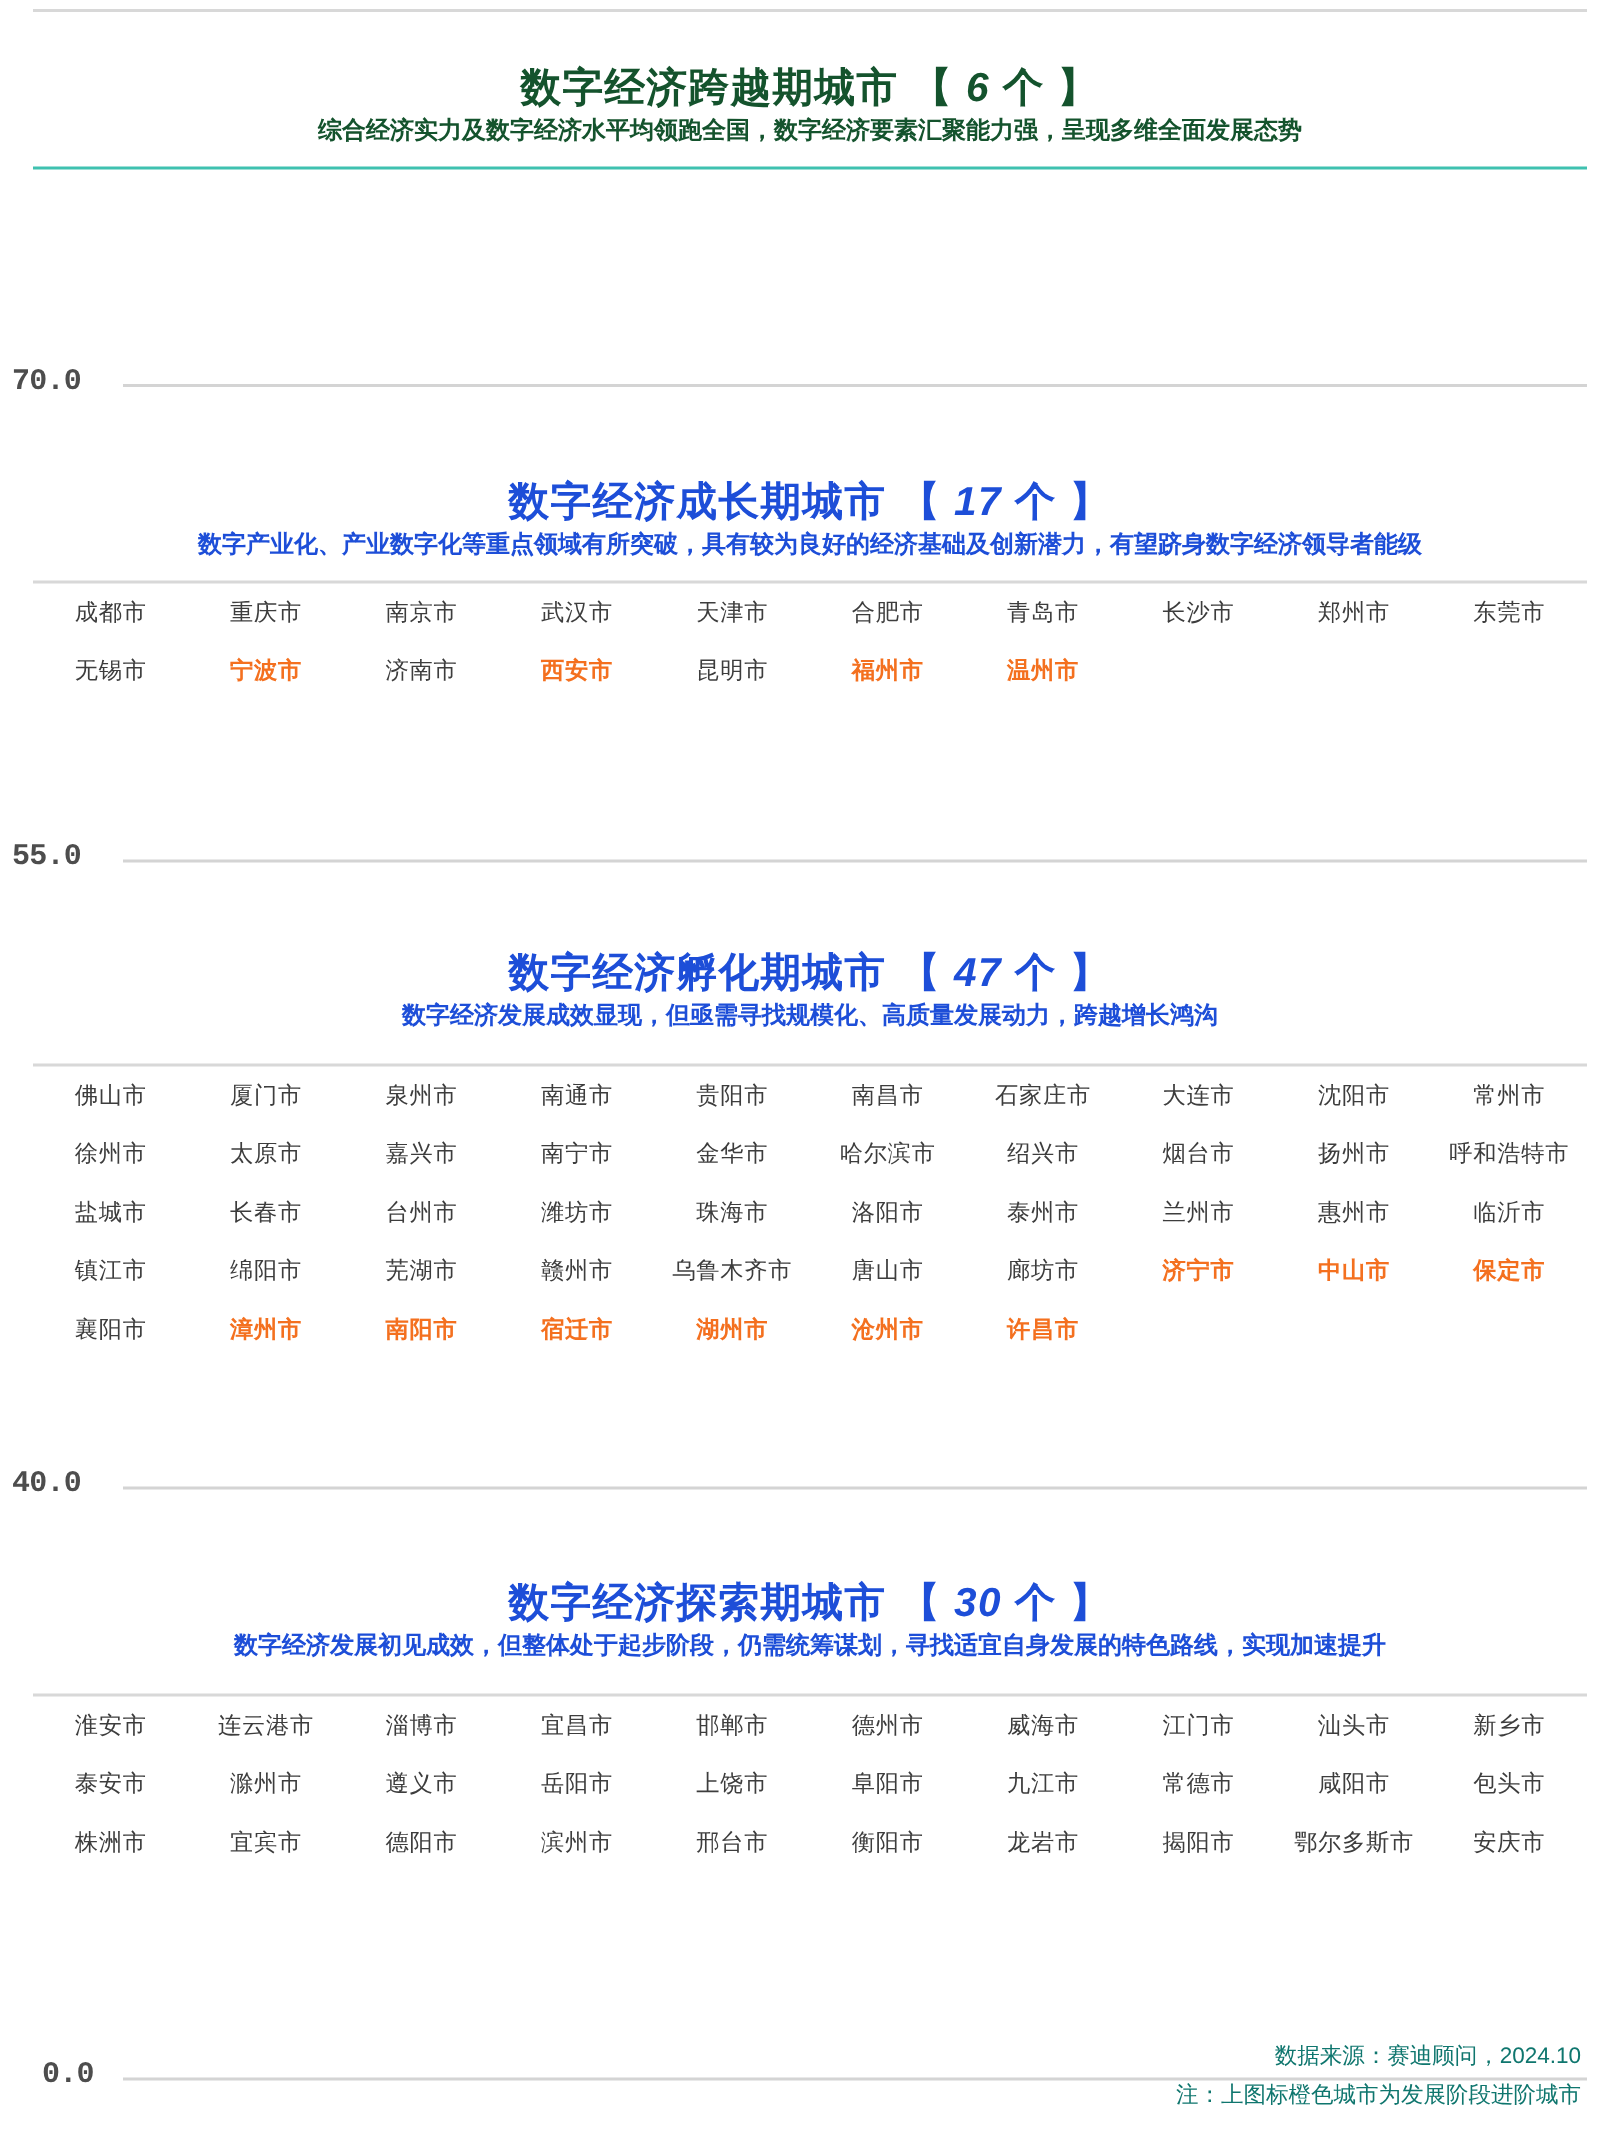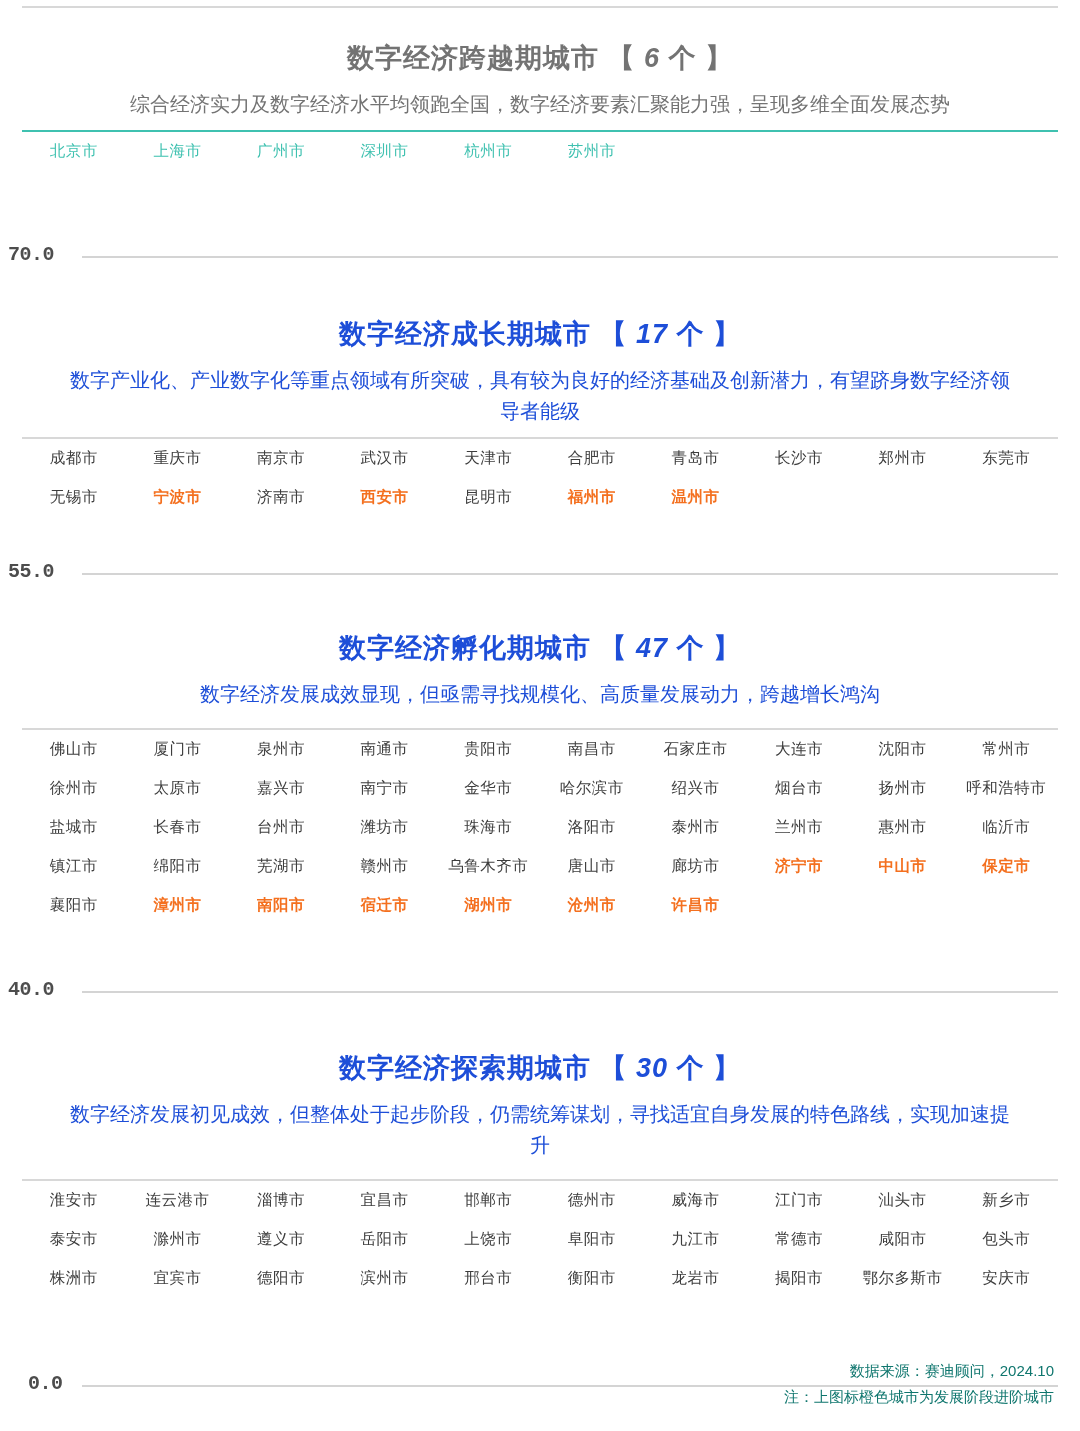--- a/index.html
+++ b/index.html
@@ -40,25 +40,26 @@
     font-size: 27px;
     font-weight: bold;
     letter-spacing: 1px;
     line-height: 1.25;
   }
   .tier-title .count {
     font-style: italic;
     font-weight: bold;
   }
   .tier-desc {
-    margin: 13px auto 0 auto;
+    margin: 0 auto 0 auto;
     width: 880px;
     text-align: center;
-    font-size: 20px;
+    font-size: 16px;
     line-height: 1.55;
+    font-weight: bold;
   }
   .tier-rule {
     margin: 10px 22px 0 22px;
     height: 2px;
     background: #d8d8d8;
   }
   .tier-rule.teal { background: #3fc1b0; height: 2px; }
 
   
   .city-grid {
@@ -108,48 +109,40 @@
   .footer {
     position: absolute;
     right: 26px;
     bottom: 22px;
     text-align: right;
     font-size: 15px;
     color: #0f766e;
     line-height: 1.7;
   }
 
-  .teal-text { color: #737373; }
+  .teal-text { color: #14532d; }
   .dark-text { color: #1d4ed8; }
 </style>
 </head>
 <body>
 
 <div class="page">
 
   <div class="top-rule"></div>
 
   <div class="tier" style="top: 42px;">
     <div class="tier-title teal-text">
       <span>数字经济跨越期城市</span>
       <span>【</span>
       <span class="count">6</span>
       <span>个</span>
       <span>】</span>
     </div>
     <div class="tier-desc teal-text">综合经济实力及数字经济水平均领跑全国，数字经济要素汇聚能力强，呈现多维全面发展态势</div>
     <div class="tier-rule teal"></div>
-    <div class="city-grid grid-6">
-      <div class="city teal">北京市</div>
-      <div class="city teal">上海市</div>
-      <div class="city teal">广州市</div>
-      <div class="city teal">深圳市</div>
-      <div class="city teal">杭州市</div>
-      <div class="city teal">苏州市</div>
-    </div>
   </div>
 
   <div class="axis" style="top: 243px;">
     <div class="axis-label">70.0</div>
     <div class="axis-line"></div>
   </div>
 
   <div class="tier" style="top: 318px;">
     <div class="tier-title dark-text">
       <span>数字经济成长期城市</span>

